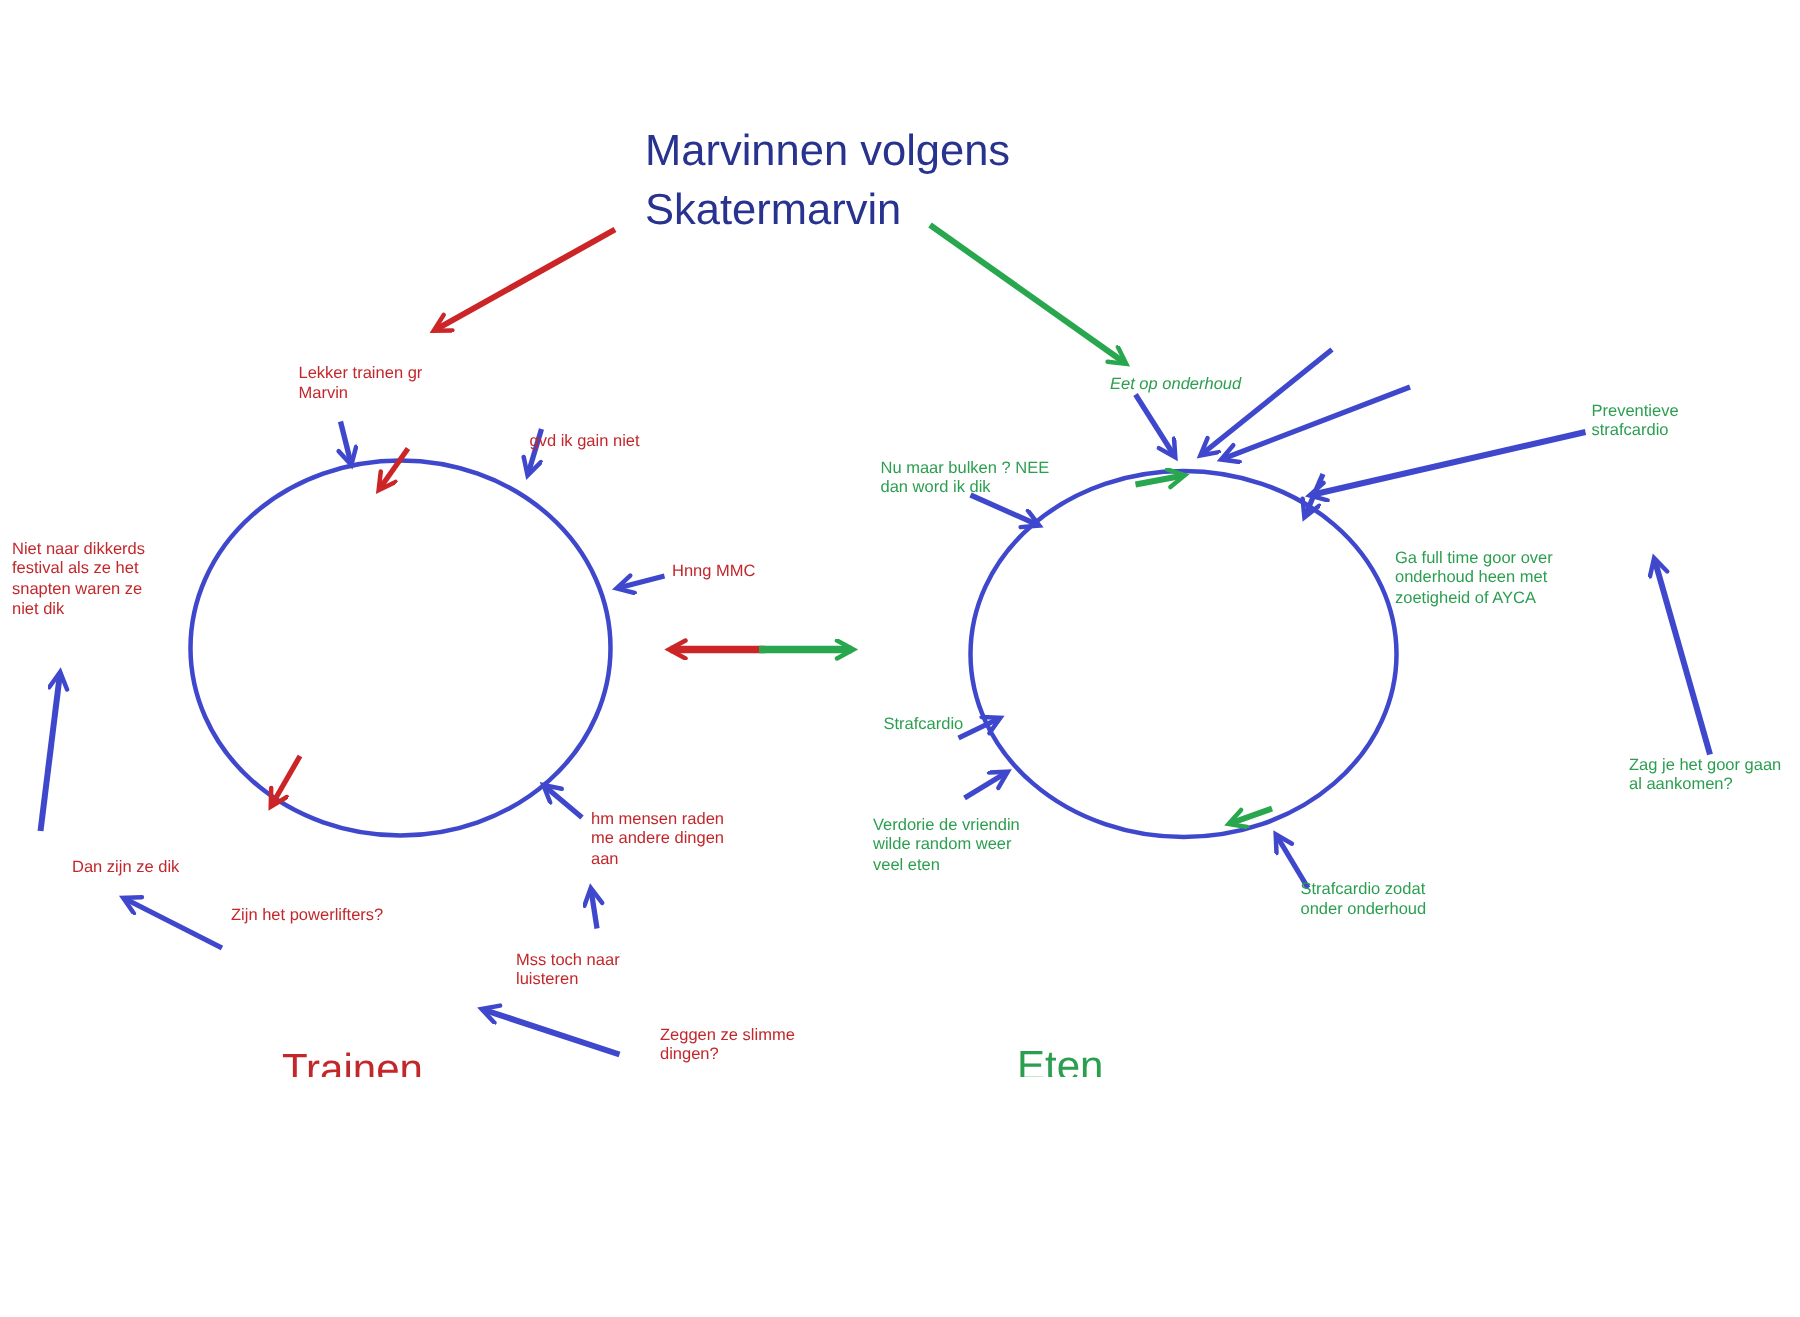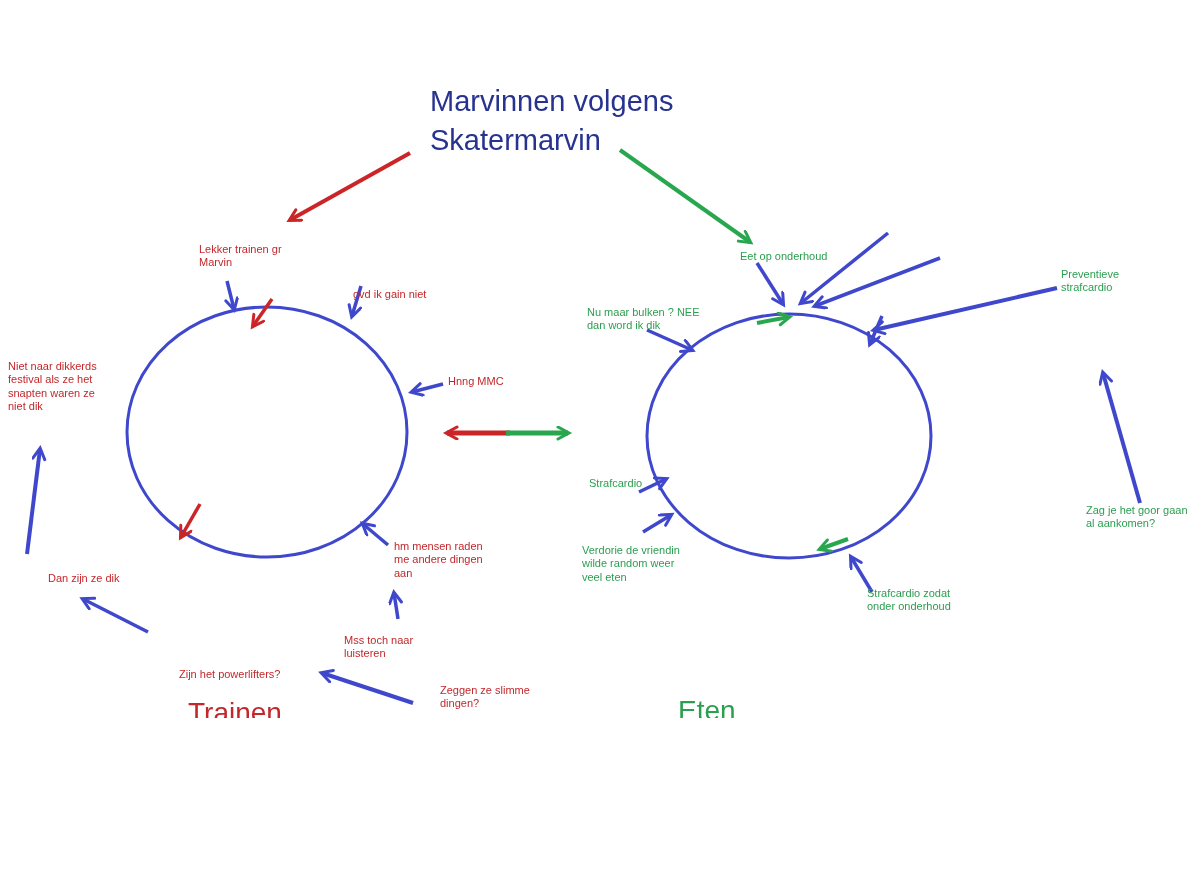--- a/index.html
+++ b/index.html
@@ -85,35 +85,38 @@
 
   <div class="note red" style="left:199px; top:243px;">Lekker trainen gr
 Marvin</div>
   <div class="note red" style="left:353px; top:288px;">gvd ik gain niet</div>
   <div class="note red" style="left:448px; top:375px;">Hnng MMC</div>
   <div class="note red" style="left:8px; top:360px;">Niet naar dikkerds
 festival als ze het
 snapten waren ze
 niet dik</div>
   <div class="note red" style="left:16px; top:572px;padding-left:32px;">Dan zijn ze dik</div>
-  <div class="note red" style="left:154px; top:668px;margin-left:25px;">Zijn het powerlifters?</div>
+  <div class="note red" style="left:154px; top:604px;">Zijn het powerlifters?</div>
   <div class="note red" style="left:394px; top:540px;">hm mensen raden
 me andere dingen
 aan</div>
   <div class="note red" style="left:344px; top:634px;">Mss toch naar
 luisteren</div>
   <div class="note red" style="left:420px; top:684px;margin-left:20px;">Zeggen ze slimme
 dingen?</div>
   <div class="cycle-label red" style="left:188px; top:697px;">Trainen</div>
 
-  <div class="note green" style="left:740px; top:250px;">Eet op onderhoud</div>
+  <div class="note green" style="left:740px; top:250px;font-style:italic;">Eet op onderhoud</div>
   <div class="note green" style="left:1061px; top:268px;">Preventieve
 strafcardio</div>
   <div class="note green" style="left:587px; top:306px;">Nu maar bulken ? NEE
 dan word ik dik</div>
+  <div class="note green" style="left:930px; top:366px;">Ga full time goor over
+onderhoud heen met
+zoetigheid of AYCA</div>
   <div class="note green" style="left:589px; top:477px;">Strafcardio</div>
   <div class="note green" style="left:582px; top:544px;">Verdorie de vriendin
 wilde random weer
 veel eten</div>
   <div class="note green" style="left:867px; top:587px;">Strafcardio zodat
 onder onderhoud</div>
   <div class="note green" style="left:1086px; top:504px;">Zag je het goor gaan
 al aankomen?</div>
   <div class="cycle-label green" style="left:678px; top:695px;">Eten</div>
 

